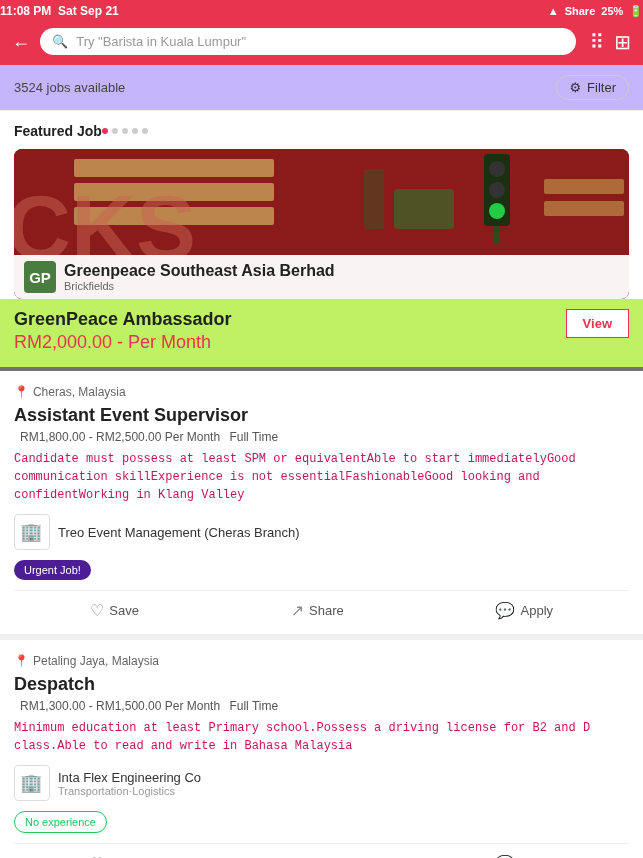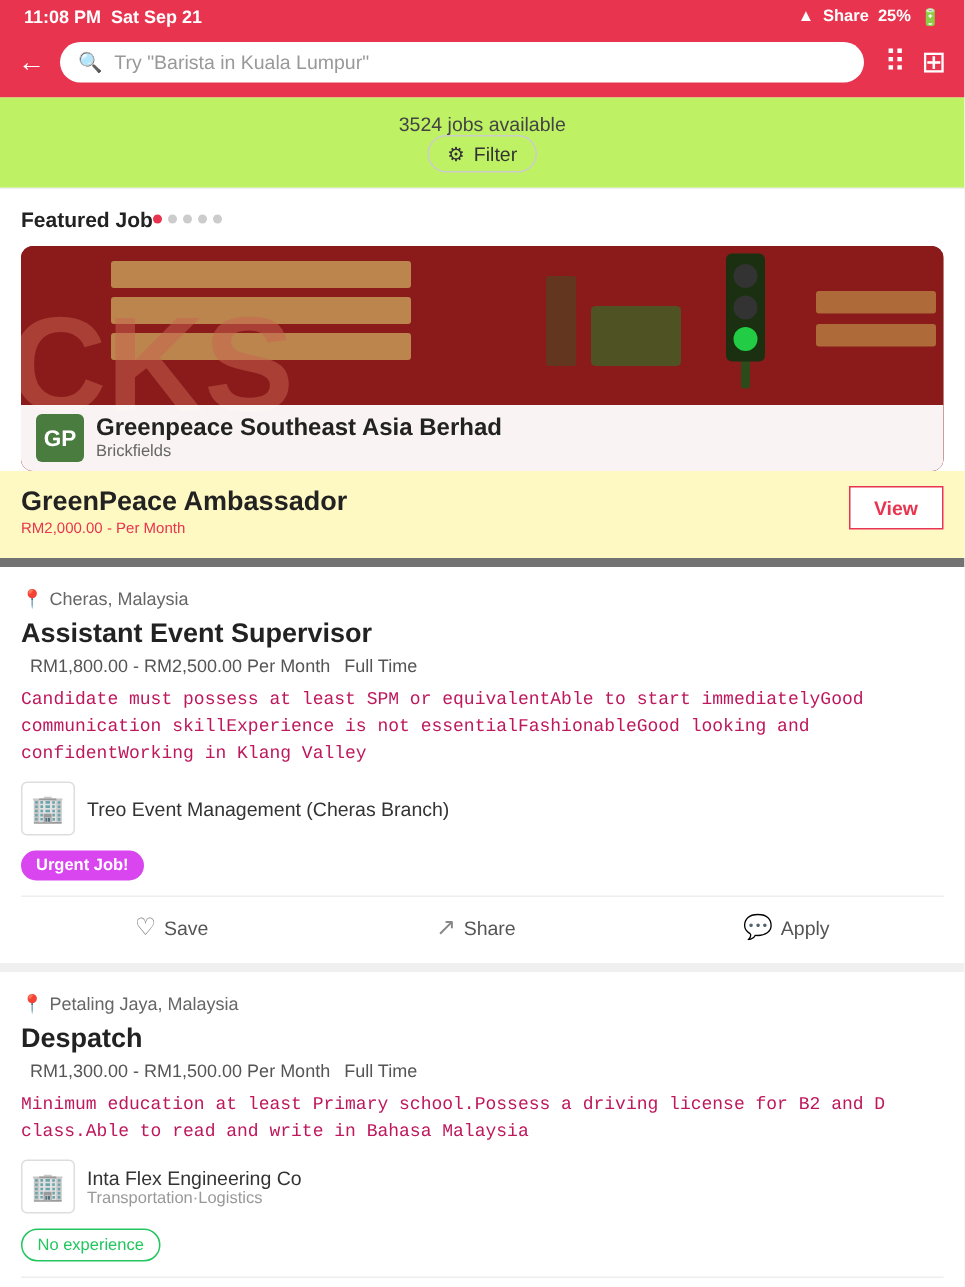--- a/index.html
+++ b/index.html
@@ -5,21 +5,21 @@
     * { margin: 0; padding: 0; box-sizing: border-box; }
     body { font-family: -apple-system, BlinkMacSystemFont, 'Segoe UI', sans-serif; background: #f5f5f5; width: 643px; font-size: 14px; color: #222; }
 
     
     .status-bar {
       background: #e8344e;
       color: white;
       display: flex;
       justify-content: space-between;
       align-items: center;
-      padding: 4px 16px;
+      padding: 4px 0;
       font-size: 12px;
       font-weight: 600;
     }
     .status-right { display: flex; gap: 6px; align-items: center; font-size: 11px; }
 
     
     .search-bar {
       background: #e8344e;
       padding: 6px 12px 10px;
       display: flex;
@@ -36,27 +36,26 @@
       padding: 6px 12px;
       gap: 8px;
     }
     .search-icon { color: #999; font-size: 13px; }
     .search-text { color: #999; font-size: 13px; }
     .qr-icon { color: white; font-size: 20px; margin-left: 4px; }
     .scan-icon { color: white; font-size: 20px; }
 
     
     .jobs-header {
-      background: #bef264;
+      background: #c4b5fd;
       display: flex;
       justify-content: space-between;
       align-items: center;
       padding: 10px 14px;
       border-bottom: 1px solid #eee;
-      flex-direction: column;
     }
     .jobs-count { font-size: 13px; color: #444; }
     .filter-btn {
       display: flex;
       align-items: center;
       gap: 6px;
       font-size: 13px;
       color: #333;
       border: 1px solid #ccc;
       border-radius: 16px;
@@ -100,27 +99,27 @@
       background: #4a7c3f;
       border-radius: 4px;
       display: flex; align-items: center; justify-content: center;
       color: white; font-size: 15px; font-weight: bold;
     }
     .banner-company-info .company-name { font-size: 16px; font-weight: 600; color: #222; }
     .banner-company-info .company-sub { font-size: 11px; color: #666; }
 
     
     .featured-job-card {
-      background: #fef9c3;
+      background: #bef264;
       padding: 10px 14px 14px;
-      border-bottom: 6px solid #737373;
+      border-bottom: 4px solid #737373;
     }
     .featured-job-top { display: flex; justify-content: space-between; align-items: flex-start; }
     .job-title-main { font-size: 18px; font-weight: 700; color: #222; margin-bottom: 2px; }
-    .job-salary-main { font-size: 10px; color: #e8344e; font-weight: 500; }
+    .job-salary-main { font-size: 18px; color: #e8344e; font-weight: 500; }
     .view-btn {
       background: white;
       border: 1px solid #e8344e;
       color: #e8344e;
       border-radius: 0;
       padding: 6px 16px;
       font-size: 13px;
       cursor: pointer;
       font-weight: 700;
     }
@@ -148,21 +147,21 @@
     .company-details .company-nm { font-size: 13px; font-weight: 500; color: #333; }
     .company-details .company-cat { font-size: 11px; color: #999; }
     .badge {
       display: inline-block;
       padding: 4px 10px;
       border-radius: 12px;
       font-size: 11px;
       font-weight: 500;
       margin-bottom: 10px;
     }
-    .badge-urgent { background: #d946ef; color: white; font-weight: bold; }
+    .badge-urgent { background: #4c1d95; color: white; }
     .badge-no-exp { background: white; border: 1px solid #22c55e; color: #22c55e; }
     .action-row {
       display: flex;
       justify-content: space-around;
       border-top: 1px solid #eee;
       padding-top: 10px;
     }
     .action-btn {
       display: flex; align-items: center; gap: 5px;
       font-size: 13px; color: #555; cursor: pointer;

